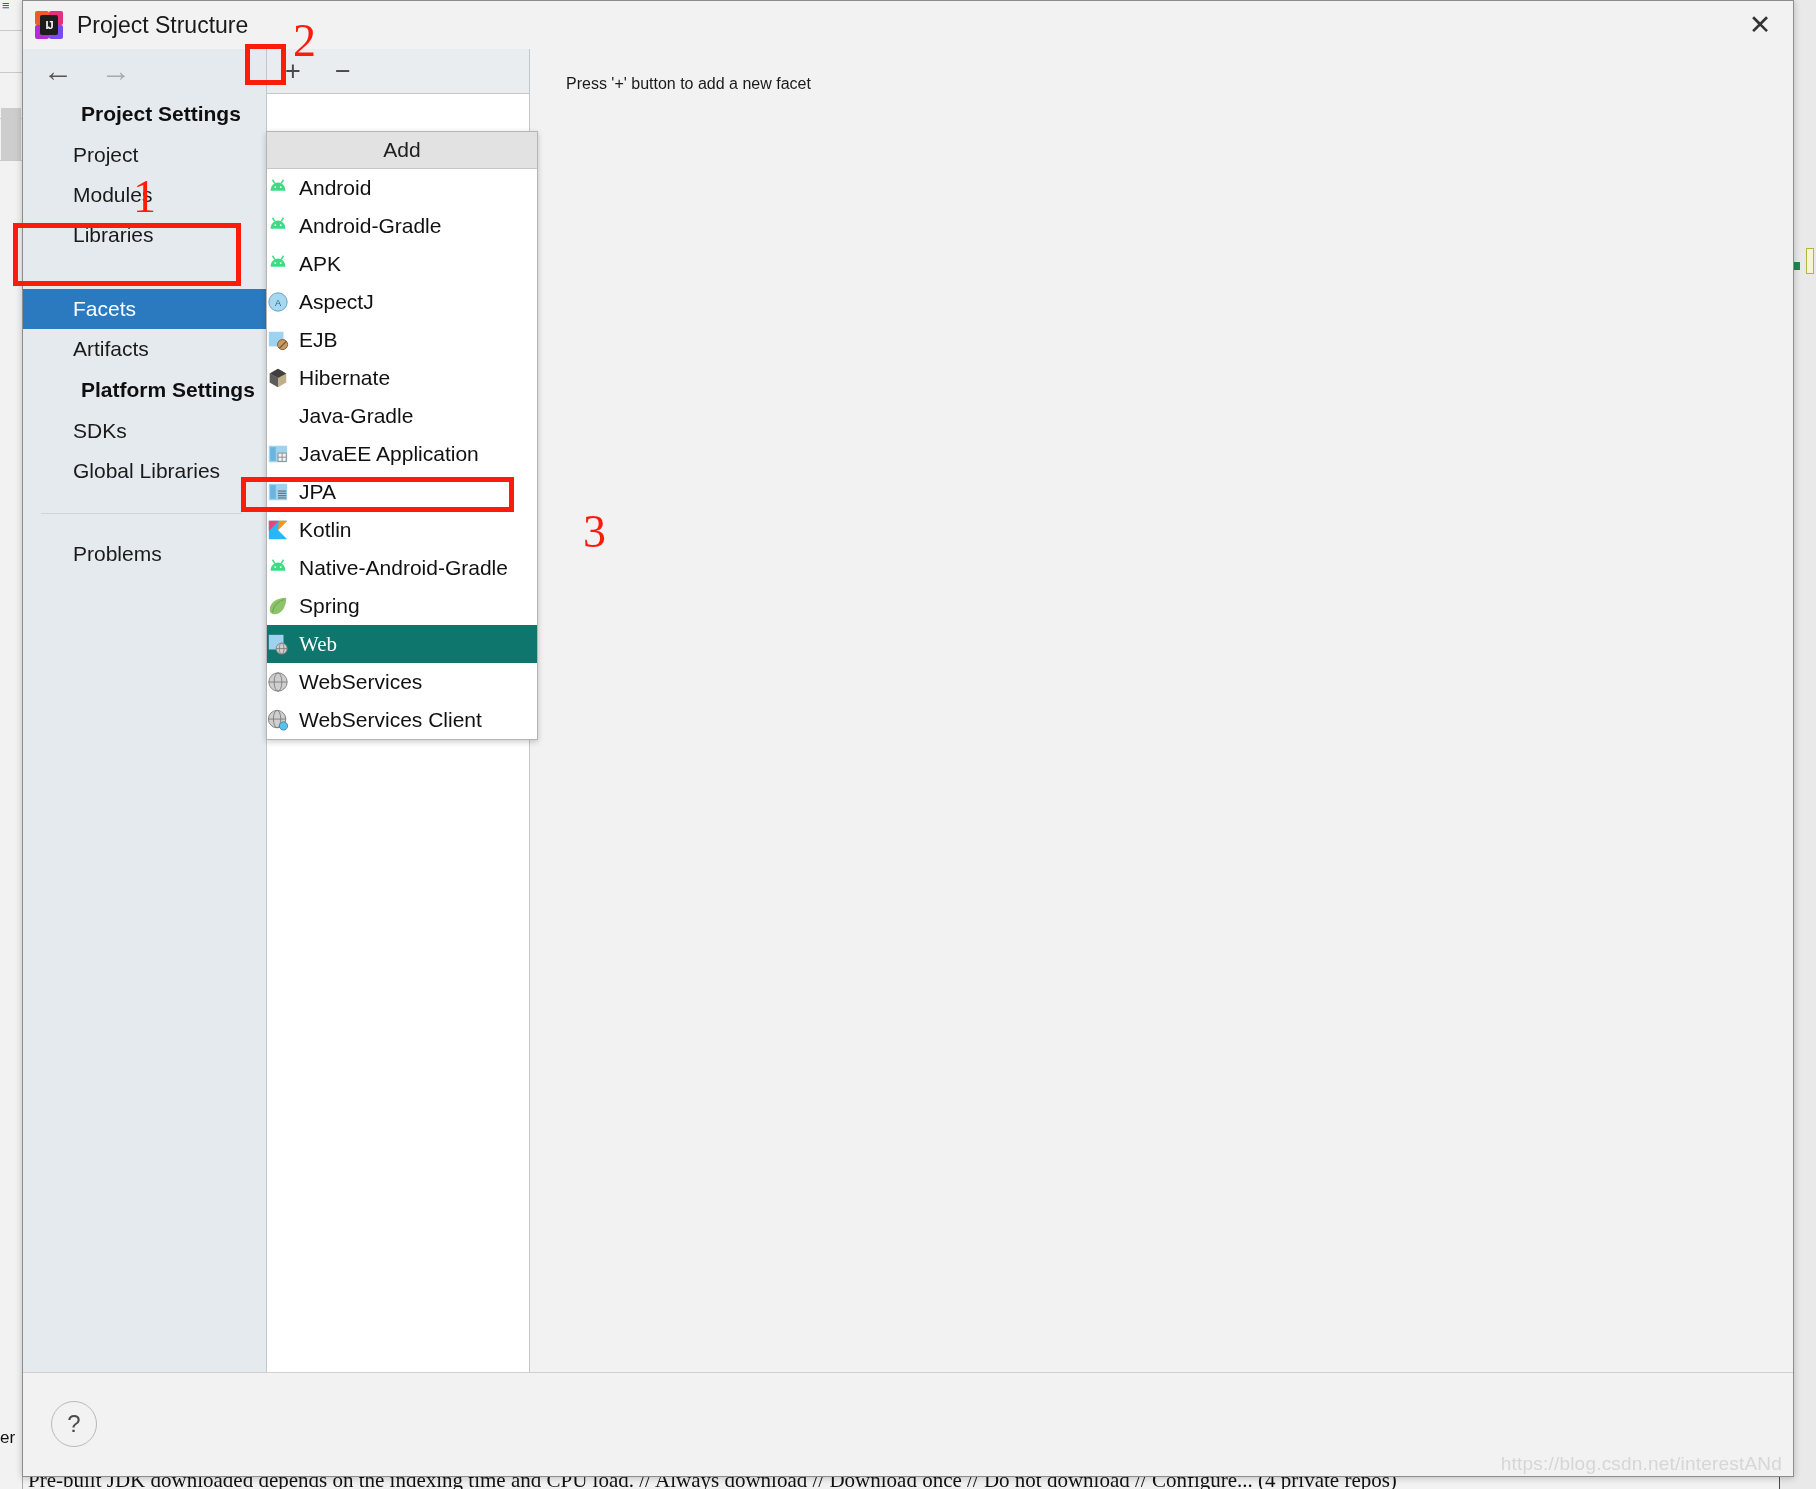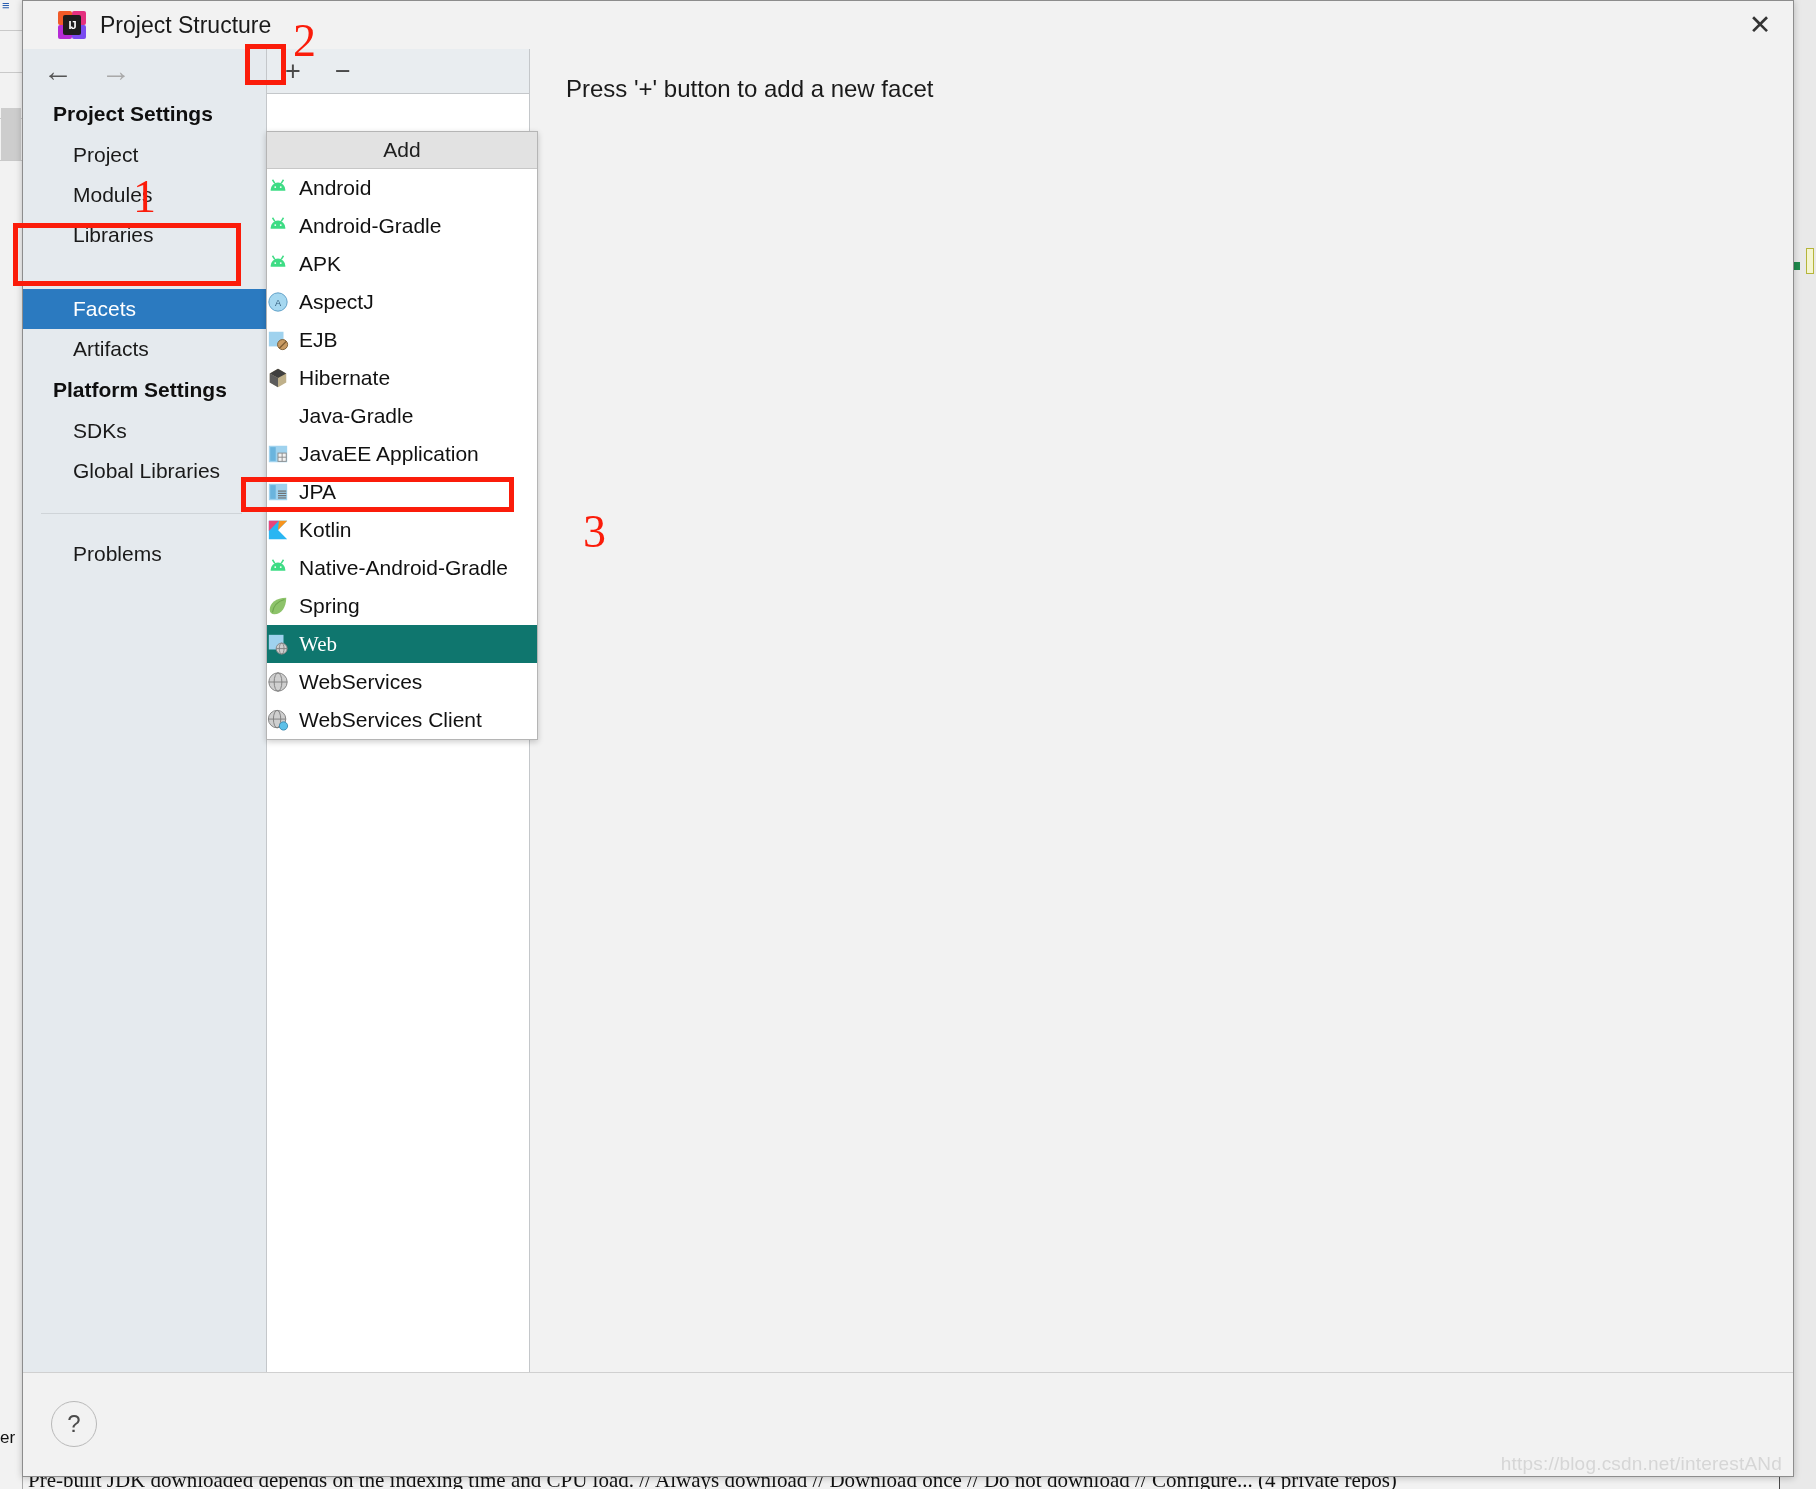--- a/index.html
+++ b/index.html
@@ -58,21 +58,21 @@
     left: 22px; top: 0; width: 1772px; height: 1477px;
     background: #f2f2f2;
     border: 1px solid #8d8d8d;
     box-sizing: border-box;
     box-shadow: 0 1px 7px rgba(0,0,0,.22);
   }
 
   
   .titlebar {
     position: relative; height: 48px; background: #f2f2f2;
-    display: flex; align-items: center; margin-left: 23px;
+    display: flex; align-items: center;
   }
   .ij-logo {
     width: 28px; height: 28px; margin-left: 12px; position: relative;
     flex: 0 0 auto;
   }
   .ij-logo .q {
     position: absolute; width: 14px; height: 14px; border-radius: 2px;
   }
   .ij-logo .q1 { left:0; top:0; background:#f05a28; }
   .ij-logo .q2 { right:0; top:0; background:#e4307f; }
@@ -106,20 +106,21 @@
     position: relative;
   }
   .nav-row {
     height: 44px; display: flex; align-items: center; padding-left: 20px; gap: 28px;
   }
   .nav-arrow { font-size: 30px; line-height: 1; color: #555; }
   .nav-arrow.dim { color: #a9a9a9; }
   .sb-group {
     font-size: 21px; font-weight: bold; color: #0f0f0f;
     padding: 9px 0 9px 30px;
+    margin-left: 28px;
   }
   .sb-item {
     font-size: 21px; color: #1a1a1a; padding: 8px 8px 8px 50px;
   }
   .sb-item.selected { background: #2b7ac0; color: #ffffff; margin-top: 34px; }
   .sb-sep {
     height: 1px; background: #cfd4d8; margin: 22px 24px 20px 18px;
   }
 
   
@@ -139,21 +140,21 @@
   .facets-list {
     position: absolute; left: 0; right: 0; top: 44px; bottom: 0;
     background: #ffffff; border-top: 1px solid #c4c7ca;
   }
 
   
   .detail {
     flex: 1 1 auto; background: #f2f2f2; position: relative;
   }
   .detail-hint {
-    position: absolute; left: 36px; top: 26px; font-size: 24px; color: #1a1a1a;
+    position: absolute; left: 36px; top: 26px; font-size: 16px; color: #1a1a1a;
   }
 
   
   .popup {
     position: absolute; left: 243px; top: 130px; width: 270px;
     background: #ffffff; border: 1px solid #b5b5b5;
     box-shadow: 0 2px 6px rgba(0,0,0,.20);
     z-index: 40;
   }
   .popup-header {

